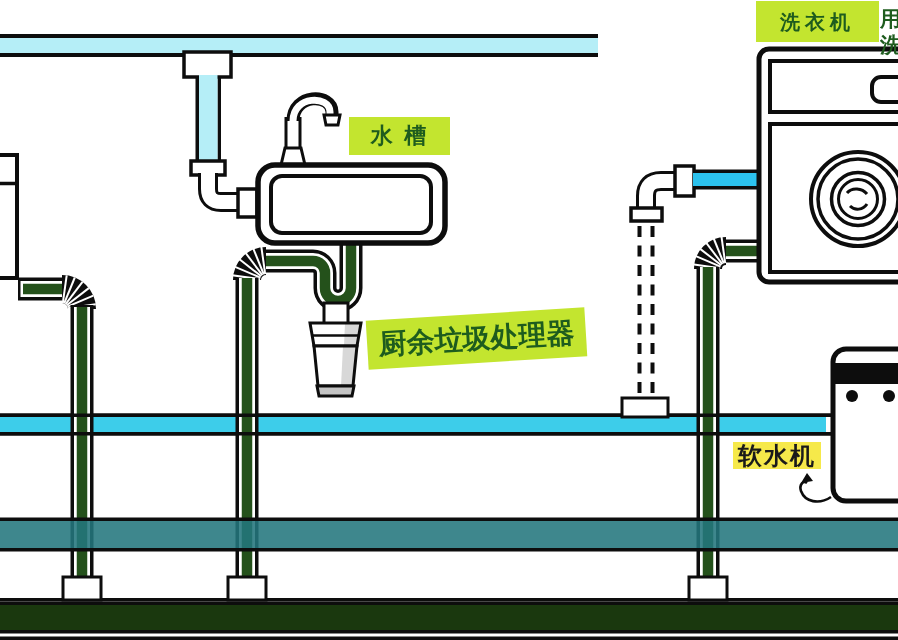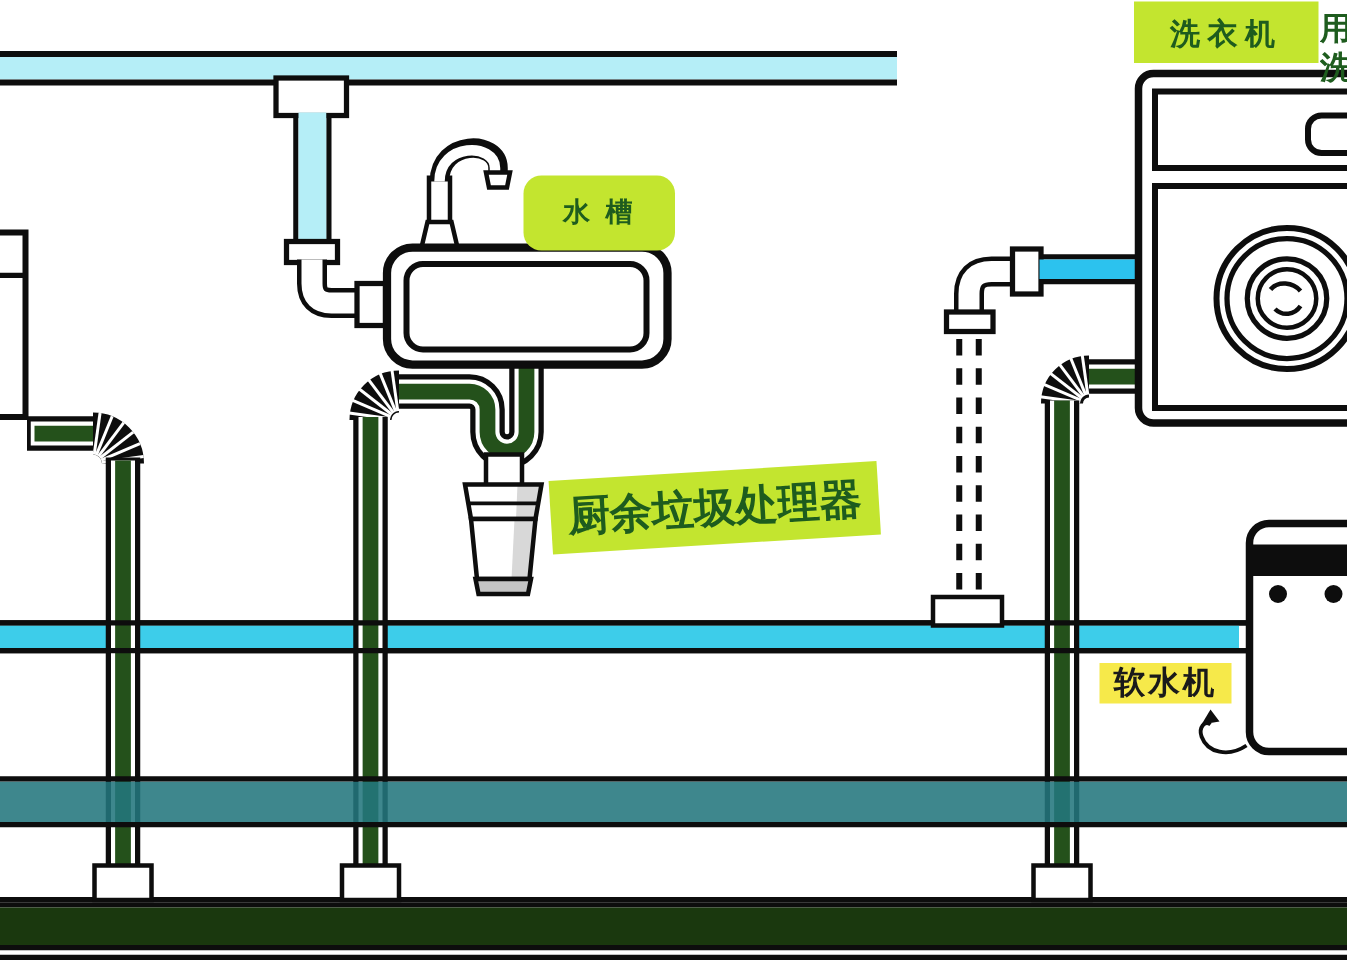--- a/index.html
+++ b/index.html
@@ -6,24 +6,24 @@
     --c-label-bg:#c3e52f; --c-label-text:#1e5c1e; --c-softener-bg:#f6e94a; --c-softener-text:#1a1a1a;
     --c-ink:#0d0d0d; --c-pipe-green:#24511b; --c-pipe-bottom-green:#1a380e; --c-teal:#23767d;
     --c-cyan-bright:#3dcdea; --c-cyan-light:#b5eef7; --c-cyan-supply:#2cc2ee; --c-appliance-gray:#d8d8d8;
   }
   html,body{margin:0;padding:0;background:#fff;}
   .stage{position:relative;width:898px;height:640px;overflow:hidden;background:#fff;
          font-family:"DejaVu Sans","Liberation Sans",sans-serif;}
   .stage svg{position:absolute;left:0;top:0;}
   .tag{position:absolute;display:flex;align-items:center;justify-content:center;
        background:var(--c-label-bg);color:var(--c-label-text);font-weight:bold;line-height:1;}
-  .tag-sink{left:349px;top:117px;width:101px;height:50px;font-size:18px;letter-spacing:2px;border-radius:12px;}
+  .tag-sink{left:349px;top:117px;width:101px;height:38px;font-size:22px;letter-spacing:2px;}
   .tag-disposer{left:367px;top:314px;width:219px;height:49px;font-size:28px;transform:rotate(-3.5deg);}
   .tag-washer{left:756px;top:1px;width:123px;height:41px;font-size:20px;letter-spacing:5px;}
-  .tag-softener{left:733px;top:442px;width:88px;height:27px;font-size:21px;letter-spacing:2px;
+  .tag-softener{left:733px;top:442px;width:88px;height:27px;font-size:24px;letter-spacing:2px;
        background:var(--c-softener-bg);color:var(--c-softener-text);}
   .edge-frag{position:absolute;left:880px;top:6px;width:20px;color:var(--c-label-text);
        font-weight:bold;font-size:21px;line-height:26px;overflow:hidden;white-space:nowrap;}
   .edge-frag span{display:block;}
   
   .ink{fill:var(--c-ink);} .wht{fill:#fff;}
   .po{stroke:var(--c-ink);stroke-width:23;fill:none;stroke-linejoin:round;}
   .pm{stroke:#fff;stroke-width:16;fill:none;stroke-linejoin:round;}
   .pc{stroke:var(--c-pipe-green);stroke-width:10.5;fill:none;stroke-linejoin:round;}
   .elb{stroke:var(--c-ink);stroke-width:28;fill:none;}

